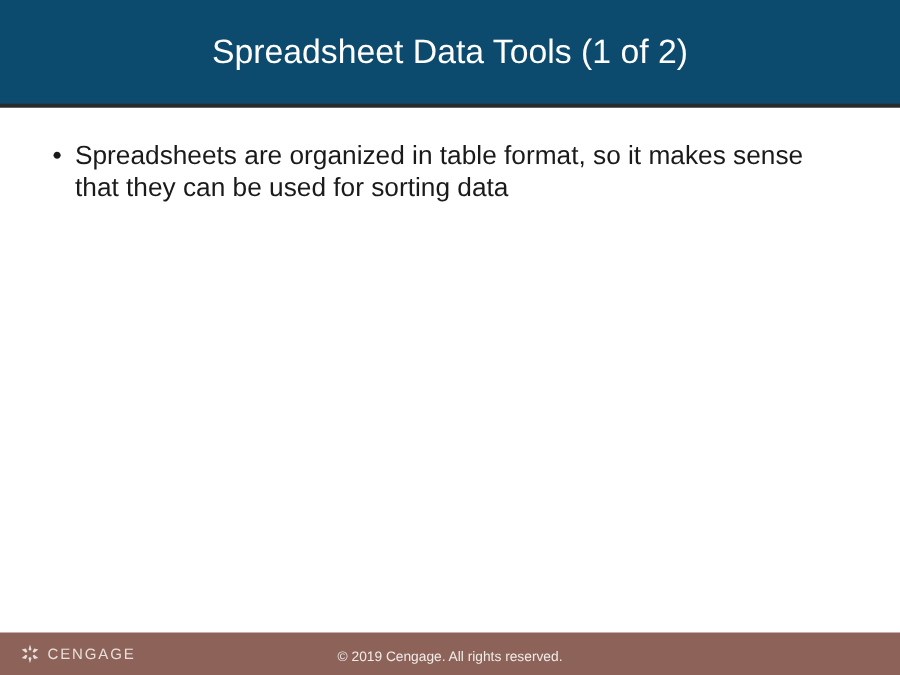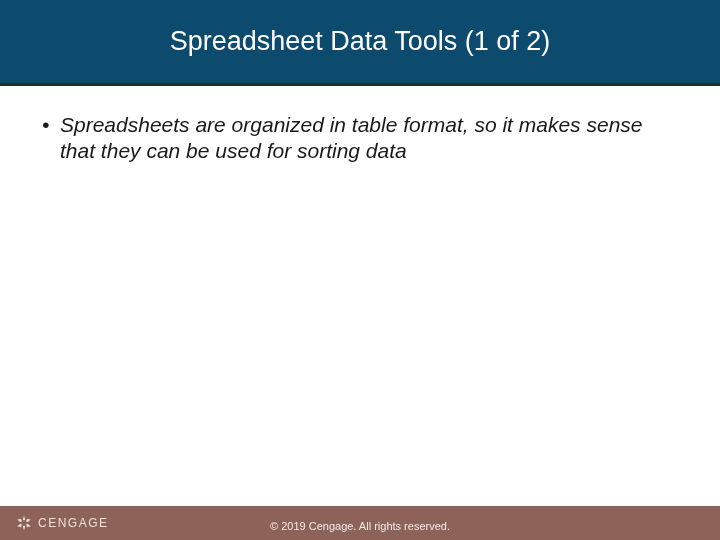--- a/index.html
+++ b/index.html
@@ -21,21 +21,20 @@
       justify-content: center;
     }
     .title {
       color: #ffffff;
       font-size: 27px;
       font-weight: 400;
       text-align: center;
     }
     .content {
       padding: 26px 40px 0 40px;
-      font-style: italic;
     }
     .bullet-list {
       list-style: none;
     }
     .bullet-item {
       position: relative;
       padding-left: 20px;
       font-size: 21px;
       line-height: 1.25;
       color: #1a1a1a;

